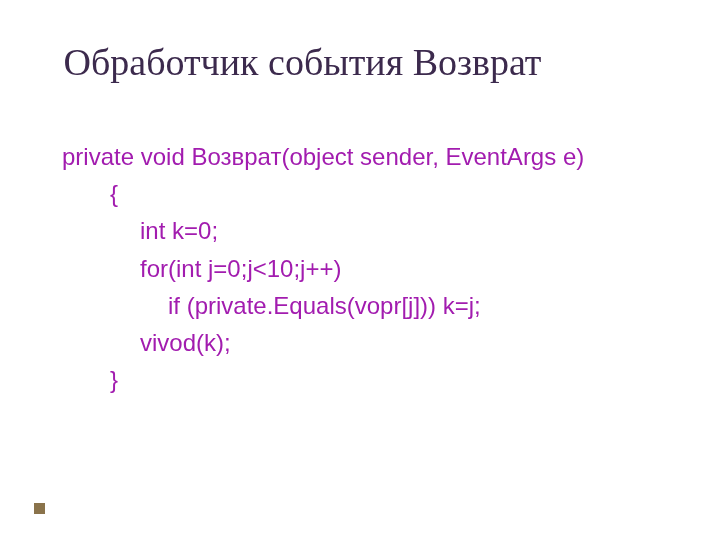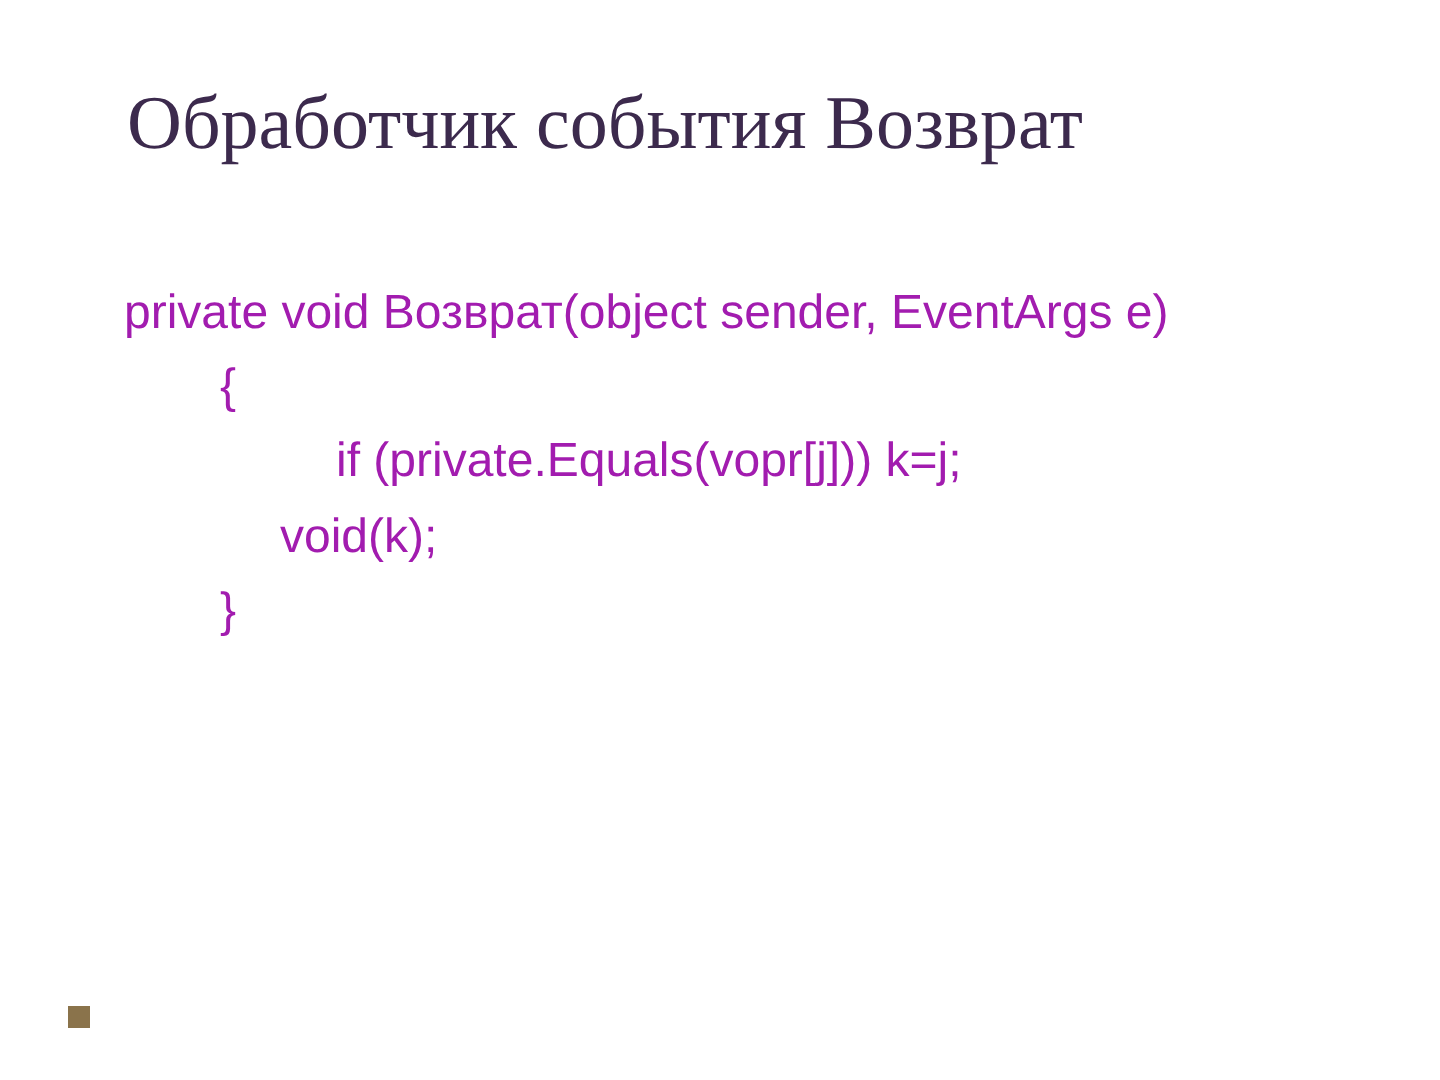--- a/index.html
+++ b/index.html
@@ -52,19 +52,21 @@
 </style>
 </head>
 <body>
 
 <div class="slide">
   <div class="title">Обработчик события Возврат</div>
 
   <div class="body">
     <div class="line">private void Возврат(object sender, EventArgs e)</div>
     <div class="line i1">{</div>
+    <div class="line i2">int k=0;</div>
+    <div class="line i2">for(int j=0;j&lt;10;j++)</div>
     <div class="line i3">if (private.Equals(vopr[j])) k=j;</div>
-    <div class="line i2">void(k);</div>
+    <div class="line i2">vivod(k);</div>
     <div class="line i1">}</div>
   </div>
 
   <div class="bullet"></div>
 </div>
 
 </body></html>

